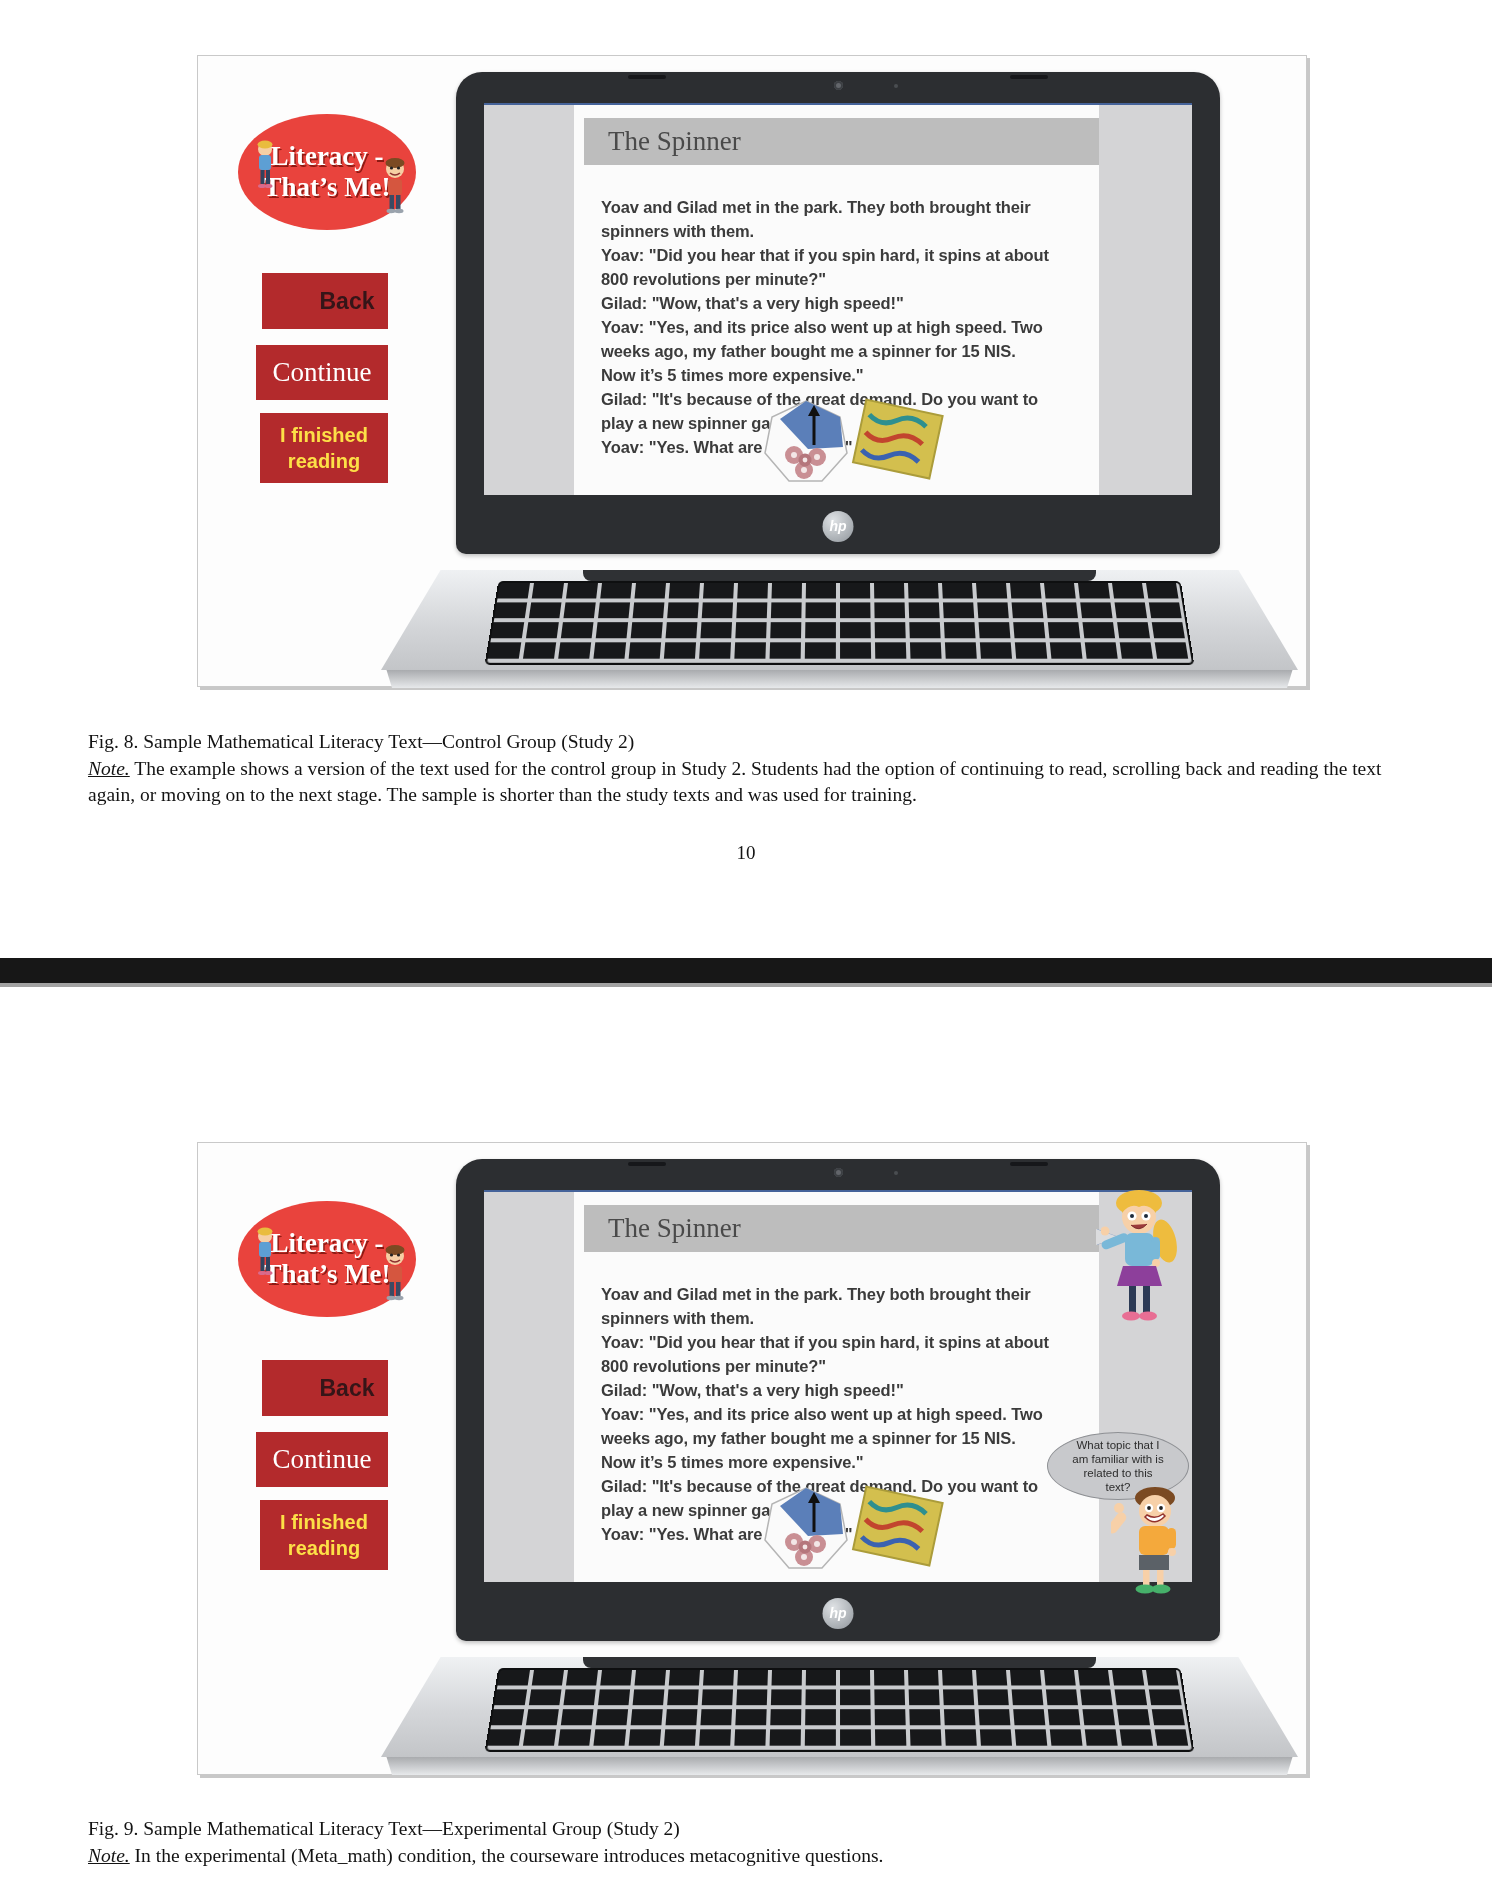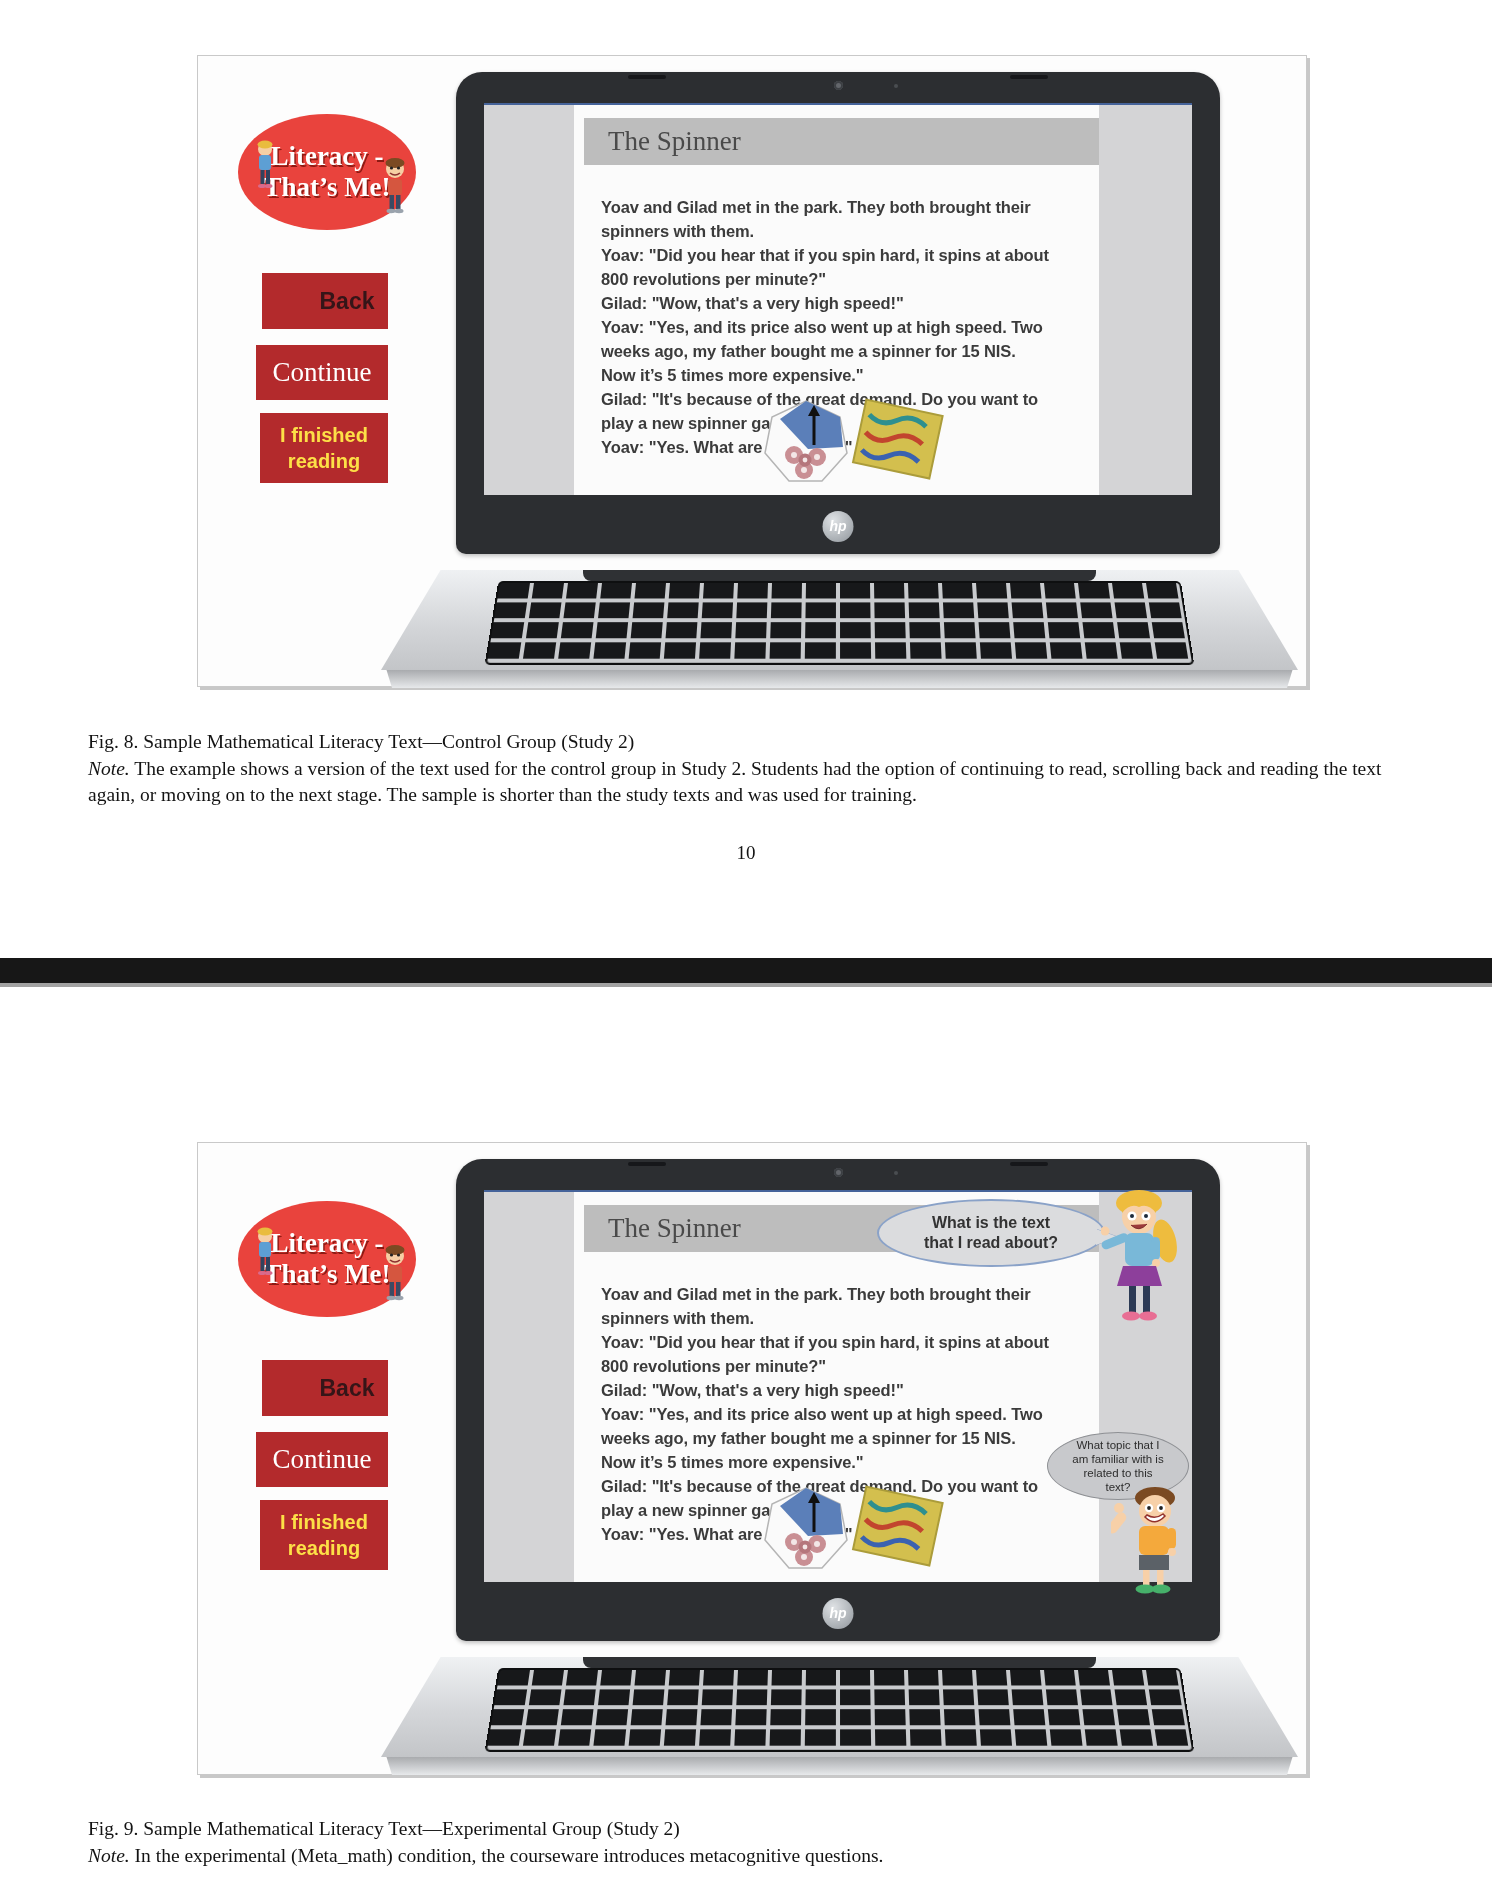--- a/index.html
+++ b/index.html
@@ -108,21 +108,21 @@
     border-style:solid; border-width:16px 9px 0 9px;
     border-color:#c8c9cc transparent transparent transparent;
     transform:rotate(-24deg); filter:drop-shadow(0 1px 0 #8e9094); }
   .boy { position:absolute; left:913px; top:343px; width:90px; height:110px; }
 
   
   .caption { position:absolute; left:88px; width:1318px;
              font:19.5px/26.5px "Liberation Serif", serif; color:#131313; }
   #cap8 { top:729px; } #cap9 { top:1816px; }
   .fig-label  { font-weight:normal;margin-top:28px; }
-  .note-label { font-style:italic; }
+  .note-label { font-style:italic;text-decoration:underline; }
   .pagenum { position:absolute; top:842px; left:0; width:100%; text-align:center;
              font:19px "Liberation Serif", serif; color:#131313; }
   .blackbar { position:absolute; top:958px; left:0; width:1492px; height:25px; background:#171717; }
   .graybar  { position:absolute; top:983px; left:0; width:1492px; height:4px;  background:#a2a2a2; }
   .runhead  { position:absolute; top:1078px; left:88px; width:1316px;
               display:flex; justify-content:space-between;
               font:italic 18.5px "Liberation Serif", serif; color:#1c1c1c; }
 </style>
 </head>
 <body>
@@ -322,24 +322,20 @@
       </div>
       <div class="base">
         <div class="deck">
           <div class="keys"></div>
         </div>
         <div class="hinge"></div>
         <div class="front"></div>
       </div>
     </div>
 
-    <div class="bubble1">
-      <span>What is the text
-that I read about?</span>
-    </div>
     <div class="bubble1-tail"></div>
     <svg class="girl" viewBox="0 0 82 146">
       <ellipse cx="64" cy="52" rx="11" ry="22" transform="rotate(-14 64 52)" fill="#eebc3e"></ellipse>
       <ellipse cx="38" cy="14" rx="23" ry="13" fill="#eebc3e"></ellipse>
       <circle cx="38" cy="28" r="17" fill="#f7d0a8"></circle>
       <path d="M21 24 Q22 8 38 8 Q55 8 55 24 Q47 14 38 18 Q29 14 21 24" fill="#eebc3e"></path>
       <circle cx="31" cy="27" r="4.6" fill="#fff"></circle>
         <circle cx="45" cy="27" r="4.6" fill="#fff"></circle>
       <circle cx="31" cy="27" r="2" fill="#1d2b3c"></circle>
         <circle cx="45" cy="27" r="2" fill="#1d2b3c"></circle>

